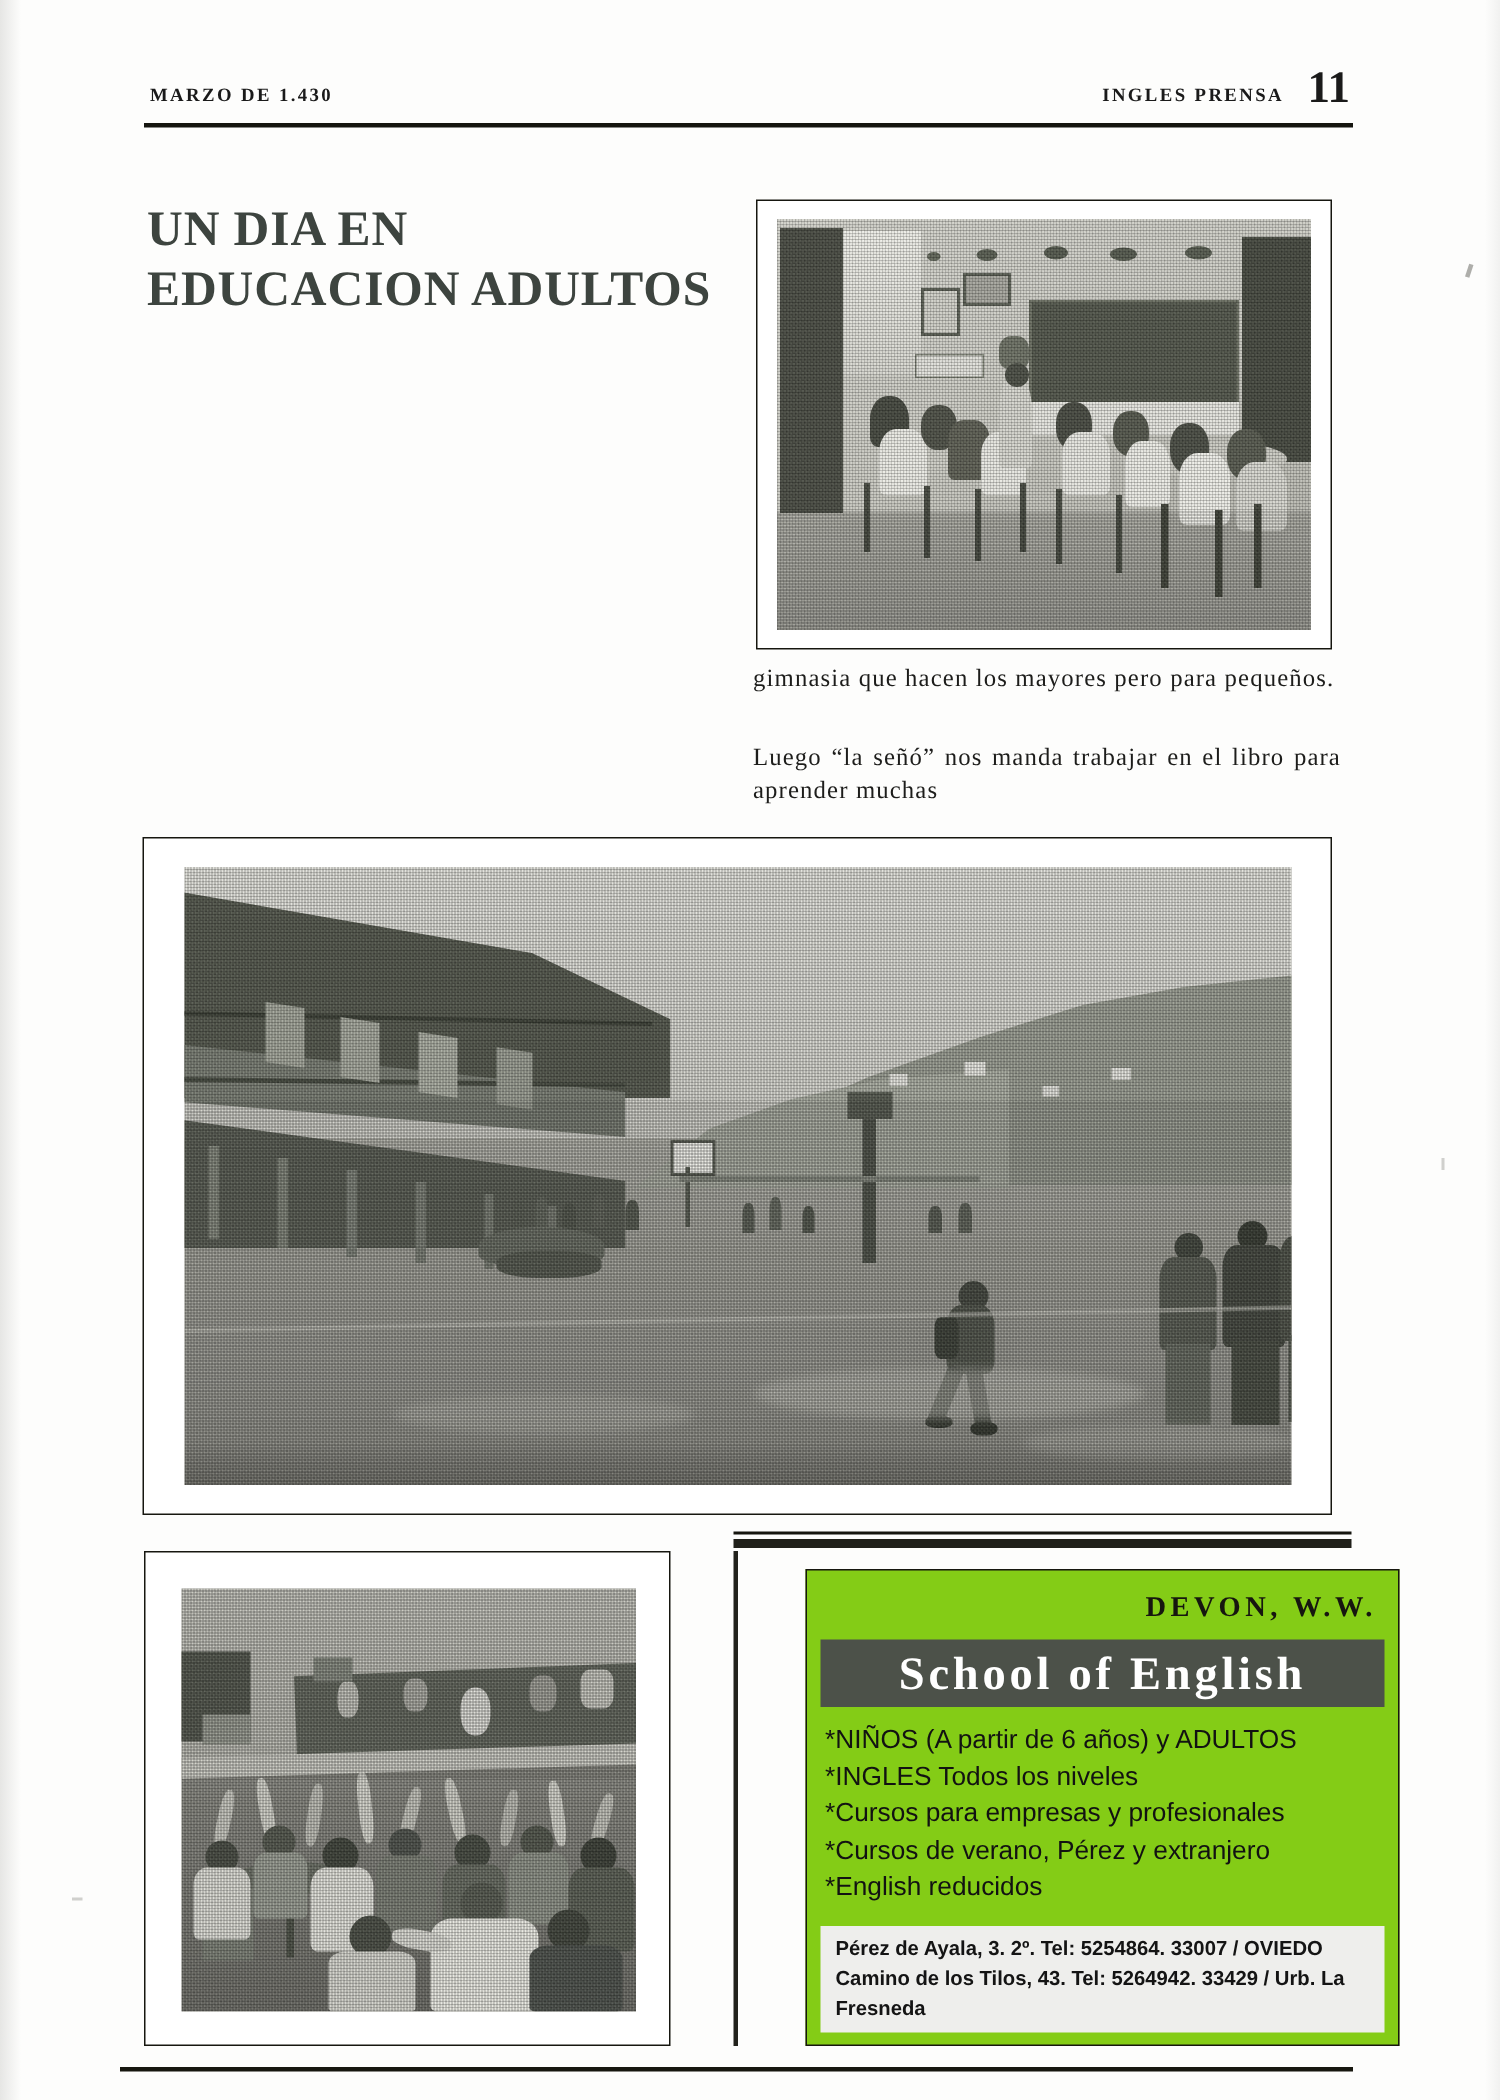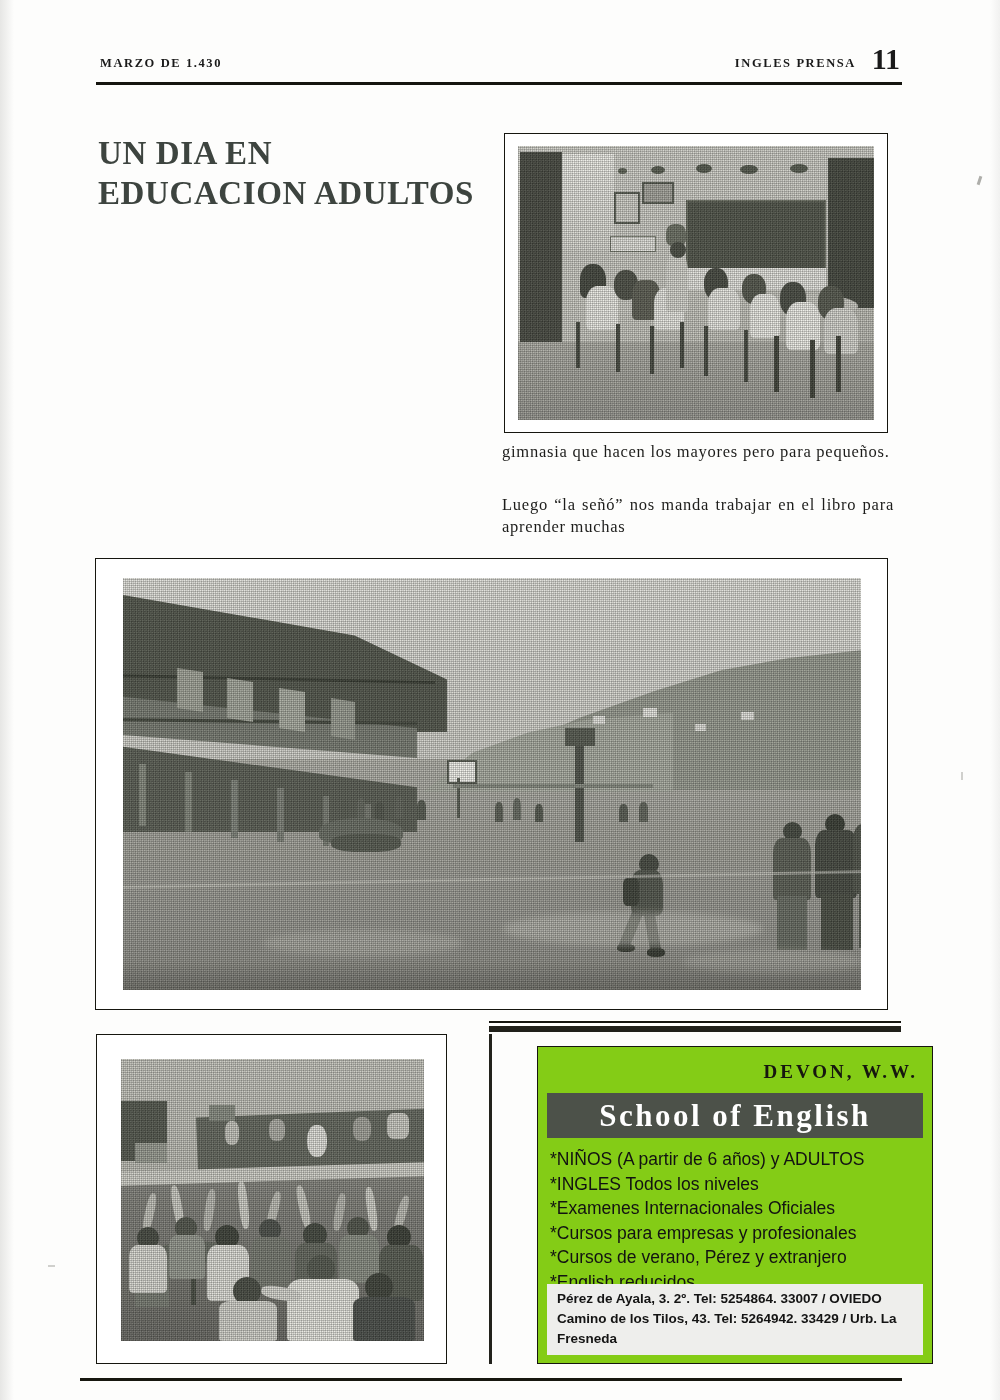--- a/index.html
+++ b/index.html
@@ -495,21 +495,20 @@
   <div class="ad-divider"></div>
 
   <div class="ad-box">
     <div class="ad-brand">DEVON, W.W.</div>
     <div class="ad-banner">
       <span class="ad-banner-text">School of English</span>
     </div>
     <div class="ad-list">
       <div>*NIÑOS (A partir de 6 años) y  ADULTOS</div>
       <div>*INGLES Todos los niveles</div>
-      <div>*Examenes Internacionales Oficiales</div>
       <div>*Cursos para empresas y profesionales</div>
       <div>*Cursos de verano, Pérez y extranjero</div>
       <div>*English reducidos</div>
     </div>
     <div class="ad-address">
       <div>Pérez de Ayala, 3. 2º. Tel: 5254864. 33007 / OVIEDO</div>
       <div>Camino de los Tilos, 43. Tel: 5264942. 33429 / Urb. La Fresneda</div>
     </div>
   </div>
 

